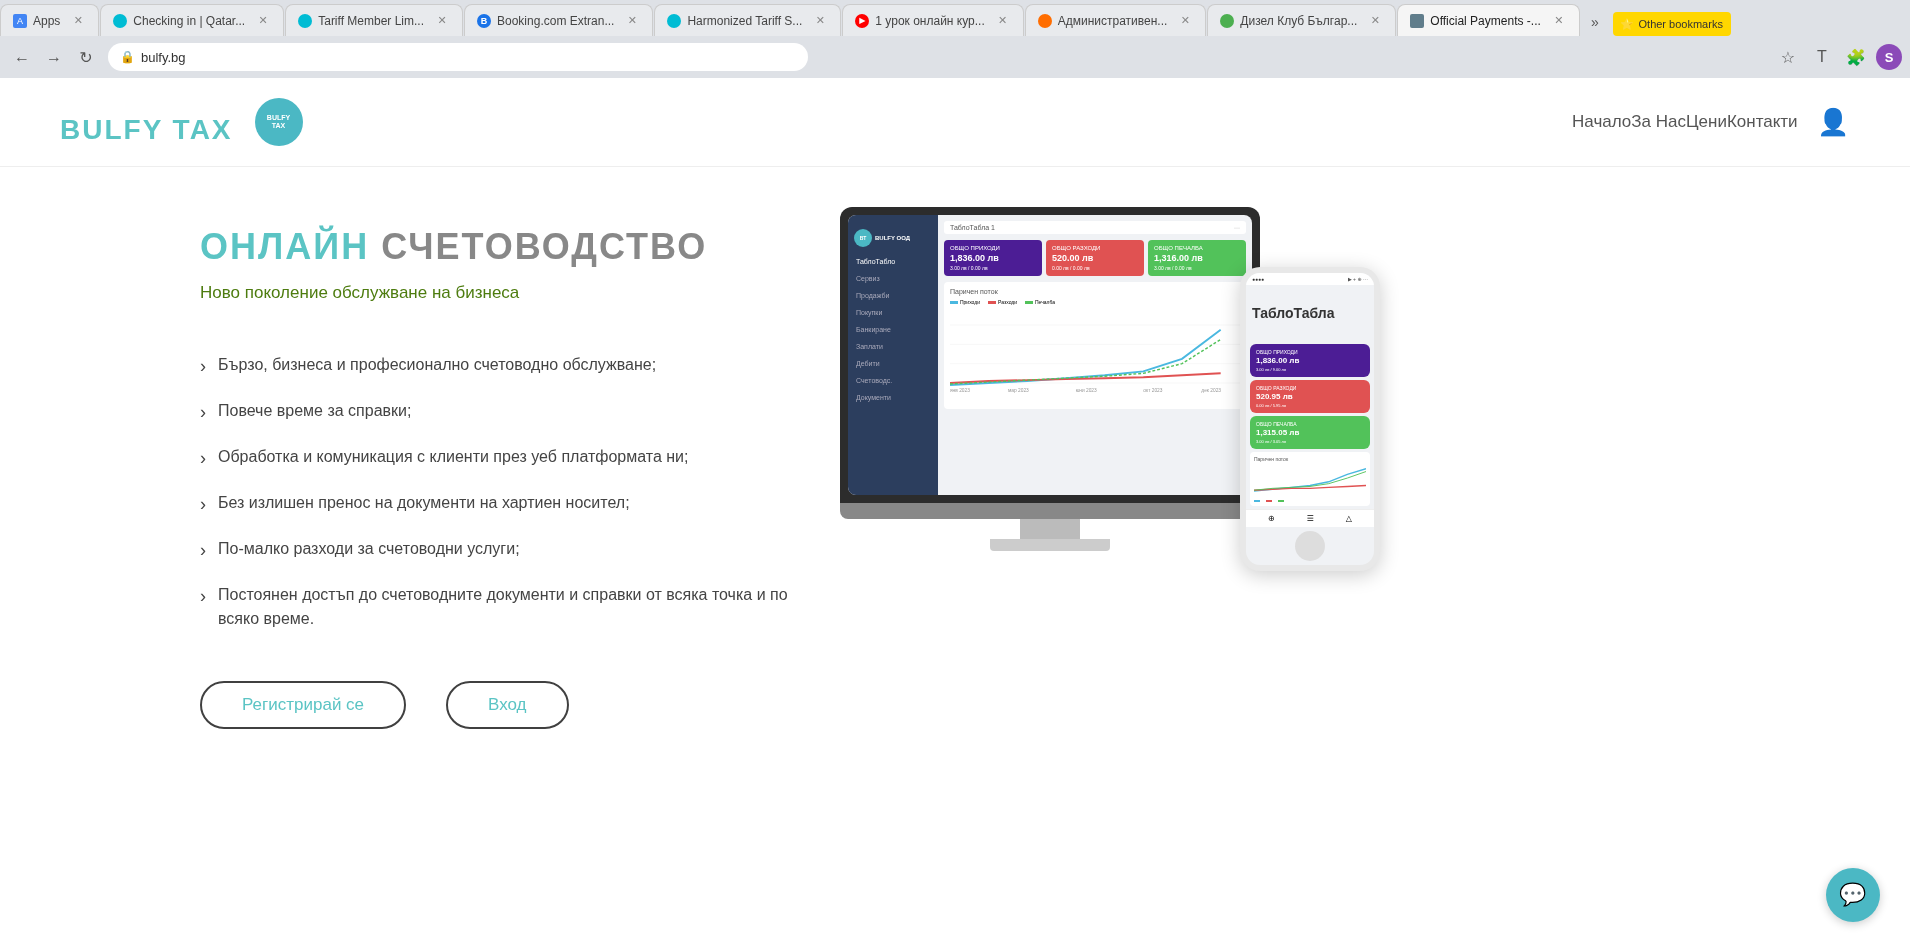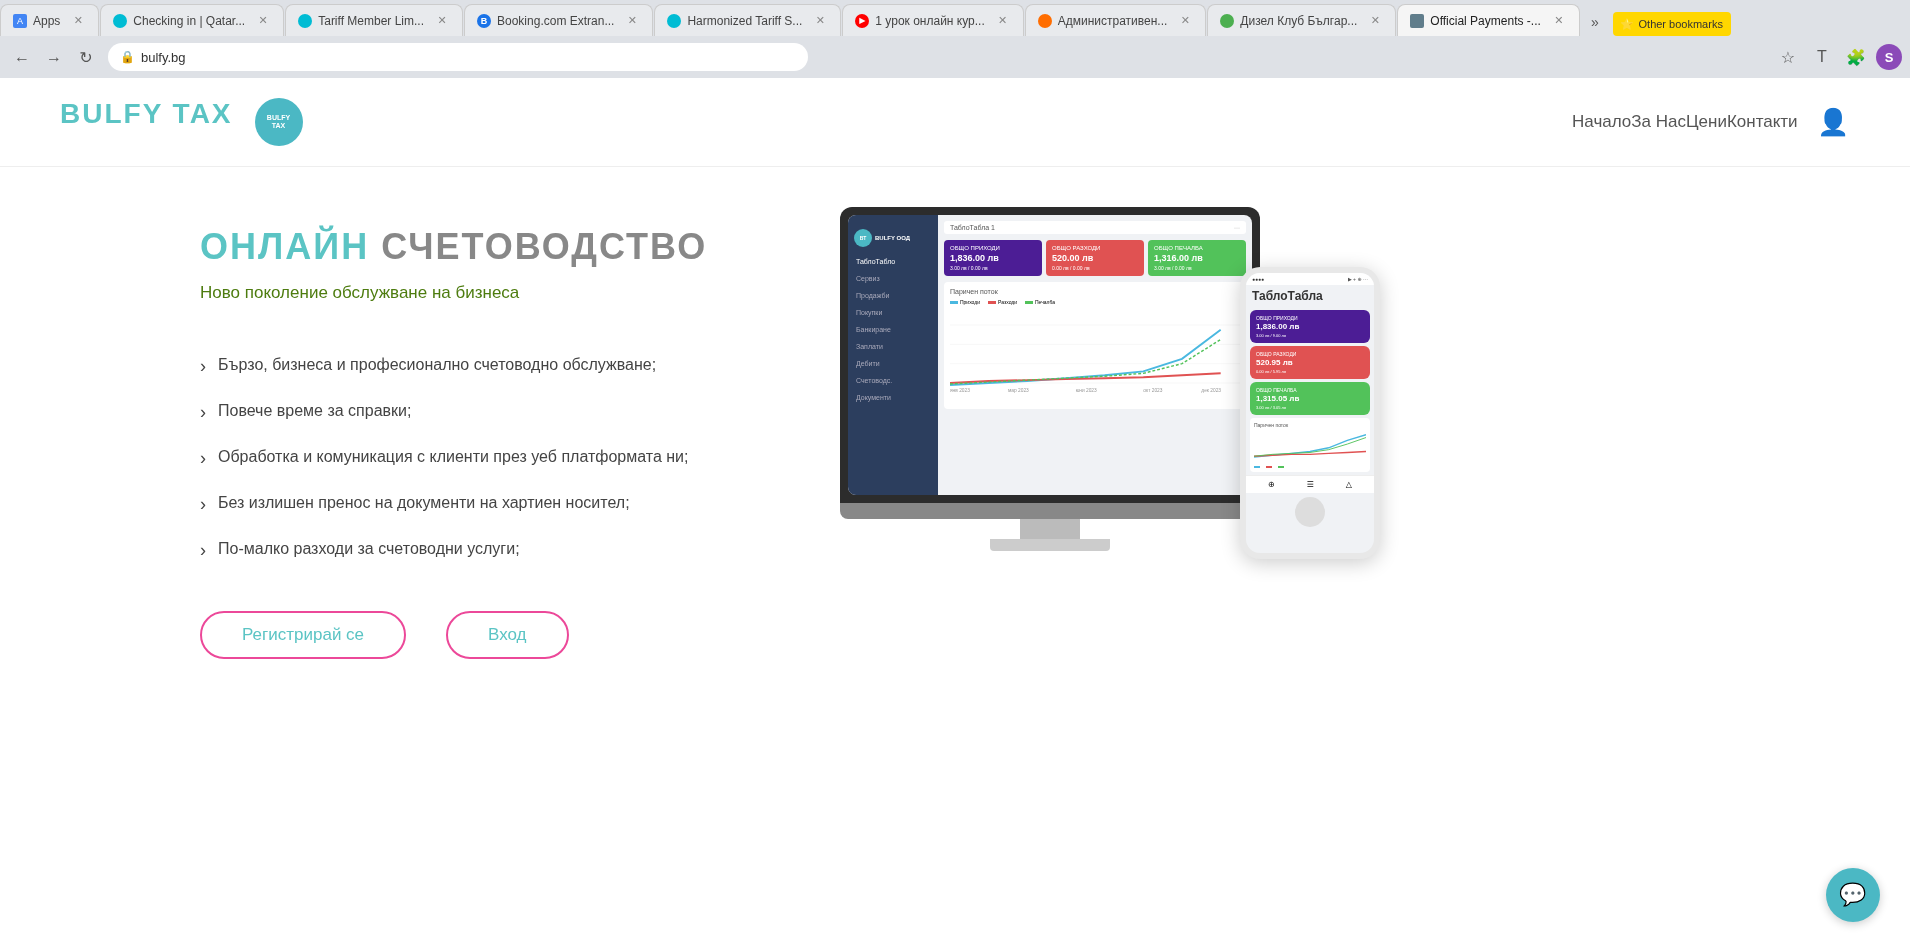--- a/index.html
+++ b/index.html
@@ -23,40 +23,40 @@
     .tab-favicon { width: 14px; height: 14px; display: flex; align-items: center; justify-content: center; flex-shrink: 0; }
     .tab-close { margin-left: 4px; font-size: 11px; color: #888; cursor: pointer; border-radius: 50%; width: 16px; height: 16px; display: flex; align-items: center; justify-content: center; flex-shrink: 0; }
     .tabs-more { width: 28px; height: 28px; display: flex; align-items: center; justify-content: center; cursor: pointer; color: #555; font-size: 14px; flex-shrink: 0; }
     .bookmarks-btn { display: flex; align-items: center; gap: 4px; padding: 2px 8px; background: #ffd700; border-radius: 4px; font-size: 11px; color: #333; cursor: pointer; margin-left: 4px; height: 24px; flex-shrink: 0; }
 
     
     .website { background: #fff; min-height: 874px; }
 
     
     .site-header { display: flex; align-items: center; padding: 20px 60px; border-bottom: 1px solid #eee; background: #fff; }
-    .site-logo { display: flex; align-items: flex-start; gap: 22px; }
+    .site-logo { display: flex; align-items: flex-end; gap: 22px; }
     .logo-text { font-size: 28px; font-weight: 900; color: #888; letter-spacing: 2px; }
     .logo-text span { color: #5bc4c4; }
     .logo-icon { width: 48px; height: 48px; border-radius: 50%; background: #4bb8c4; display: flex; align-items: center; justify-content: center; color: white; font-size: 11px; font-weight: bold; text-align: center; flex-direction: column; line-height: 1.2; }
     .site-nav { display: flex; align-items: center; margin-left: auto; }
     .nav-link { font-size: 17px; color: #555; text-decoration: none; cursor: pointer; }
     .nav-user-icon { color: #5bc4c4; font-size: 26px; cursor: pointer; margin-left: 20px; }
 
     
     .hero { display: flex; padding: 60px 60px 40px 200px; align-items: flex-start; gap: 40px; }
     .hero-content { flex: 1; max-width: 600px; }
     .hero-title { font-size: 36px; font-weight: 900; letter-spacing: 2px; line-height: 1.1; margin-bottom: 16px; }
     .hero-title .word1 { color: #5bc4c4; }
     .hero-title .word2 { color: #888; }
     .hero-subtitle { font-size: 17px; color: #4d7c0f; margin-bottom: 50px; }
     .features-list { list-style: none; margin-bottom: 50px; }
     .features-list li { font-size: 16px; color: #444; margin-bottom: 22px; padding-left: 18px; position: relative; line-height: 1.5; }
     .features-list li::before { content: '›'; position: absolute; left: 0; color: #444; font-size: 18px; }
     .cta-buttons { display: flex; gap: 40px; }
-    .btn-outline { padding: 12px 40px; border: 2px solid #ec4899; border-radius: 30px; background: transparent; font-size: 17px; color: #5bc4c4; cursor: pointer; font-weight: 500; }
+    .btn-outline { padding: 12px 40px; border: 2px solid #404040; border-radius: 30px; background: transparent; font-size: 17px; color: #5bc4c4; cursor: pointer; font-weight: 500; }
 
     
     .hero-image { flex-shrink: 0; position: relative; width: 480px; margin-top: -20px; }
 
     
     .desktop-mockup { position: relative; }
     .monitor { width: 420px; background: #2c2c2c; border-radius: 12px 12px 0 0; padding: 8px; }
     .monitor-screen { background: #1e2a3a; border-radius: 8px; overflow: hidden; min-height: 280px; }
     .monitor-screen-inner { background: #f0f2f5; min-height: 280px; display: flex; }
     .monitor-sidebar { width: 90px; background: #2c3e5e; flex-shrink: 0; padding: 8px 0; }
@@ -77,21 +77,21 @@
     .monitor-chart-svg { width: 100%; height: 90px; }
     .monitor-stand { width: 60px; height: 20px; background: #bbb; margin: 0 auto; }
     .monitor-base { width: 120px; height: 12px; background: #ccc; border-radius: 0 0 4px 4px; margin: 0 auto; }
     .monitor-bottom { width: 420px; text-align: center; }
     .apple-logo { font-size: 28px; color: #666; display: block; margin: 0 auto; }
 
     
     .phone-mockup { position: absolute; right: -60px; top: 60px; width: 140px; background: #e8e8e8; border-radius: 20px; padding: 6px; box-shadow: 0 4px 20px rgba(0,0,0,0.2); }
     .phone-screen { background: #f0f2f5; border-radius: 14px; overflow: hidden; min-height: 280px; }
     .phone-topbar { background: #fff; padding: 3px 6px; display: flex; align-items: center; gap: 2px; font-size: 6px; color: #555; }
-    .phone-title { font-size: 12px; font-weight: bold; color: #333; padding: 4px 6px; }
+    .phone-title { font-size: 14px; font-weight: bold; color: #333; padding: 20px 6px; }
     .phone-card { margin: 3px 4px; border-radius: 6px; padding: 5px 6px; color: white; font-size: 6px; }
     .phone-card-value { font-size: 8px; font-weight: bold; }
     .phone-chart { background: #fff; margin: 3px 4px; border-radius: 4px; padding: 4px; }
     .phone-bottom-nav { background: #fff; padding: 4px 6px; display: flex; justify-content: space-around; border-top: 1px solid #eee; }
     .phone-home-btn { width: 30px; height: 30px; border-radius: 50%; background: #ddd; margin: 4px auto; }
 
     
     .chat-btn { position: fixed; bottom: 30px; right: 30px; width: 54px; height: 54px; border-radius: 50%; background: #4bb8c4; display: flex; align-items: center; justify-content: center; cursor: pointer; box-shadow: 0 2px 10px rgba(0,0,0,0.2); color: white; font-size: 22px; z-index: 100; }
 
     
@@ -209,20 +209,21 @@
         <span class="word2">СЧЕТОВОДСТВО</span>
       </div>
       <p class="hero-subtitle">Ново поколение обслужване на бизнеса</p>
 
       <ul class="features-list">
         <li>Бързо, бизнеса и професионално счетоводно обслужване;</li>
         <li>Повече време за справки;</li>
         <li>Обработка и комуникация с клиенти през уеб платформата ни;</li>
         <li>Без излишен пренос на документи на хартиен носител;</li>
         <li>По-малко разходи за счетоводни услуги;</li>
+        <li>Постоянен достъп до счетоводните документи и справки от всяка точка и по всяко време.</li>
       </ul>
 
       <div class="cta-buttons">
         <button class="btn-outline">Регистрирай се</button>
         <button class="btn-outline">Вход</button>
       </div>
     </div>
 
     <div class="hero-image">
 

